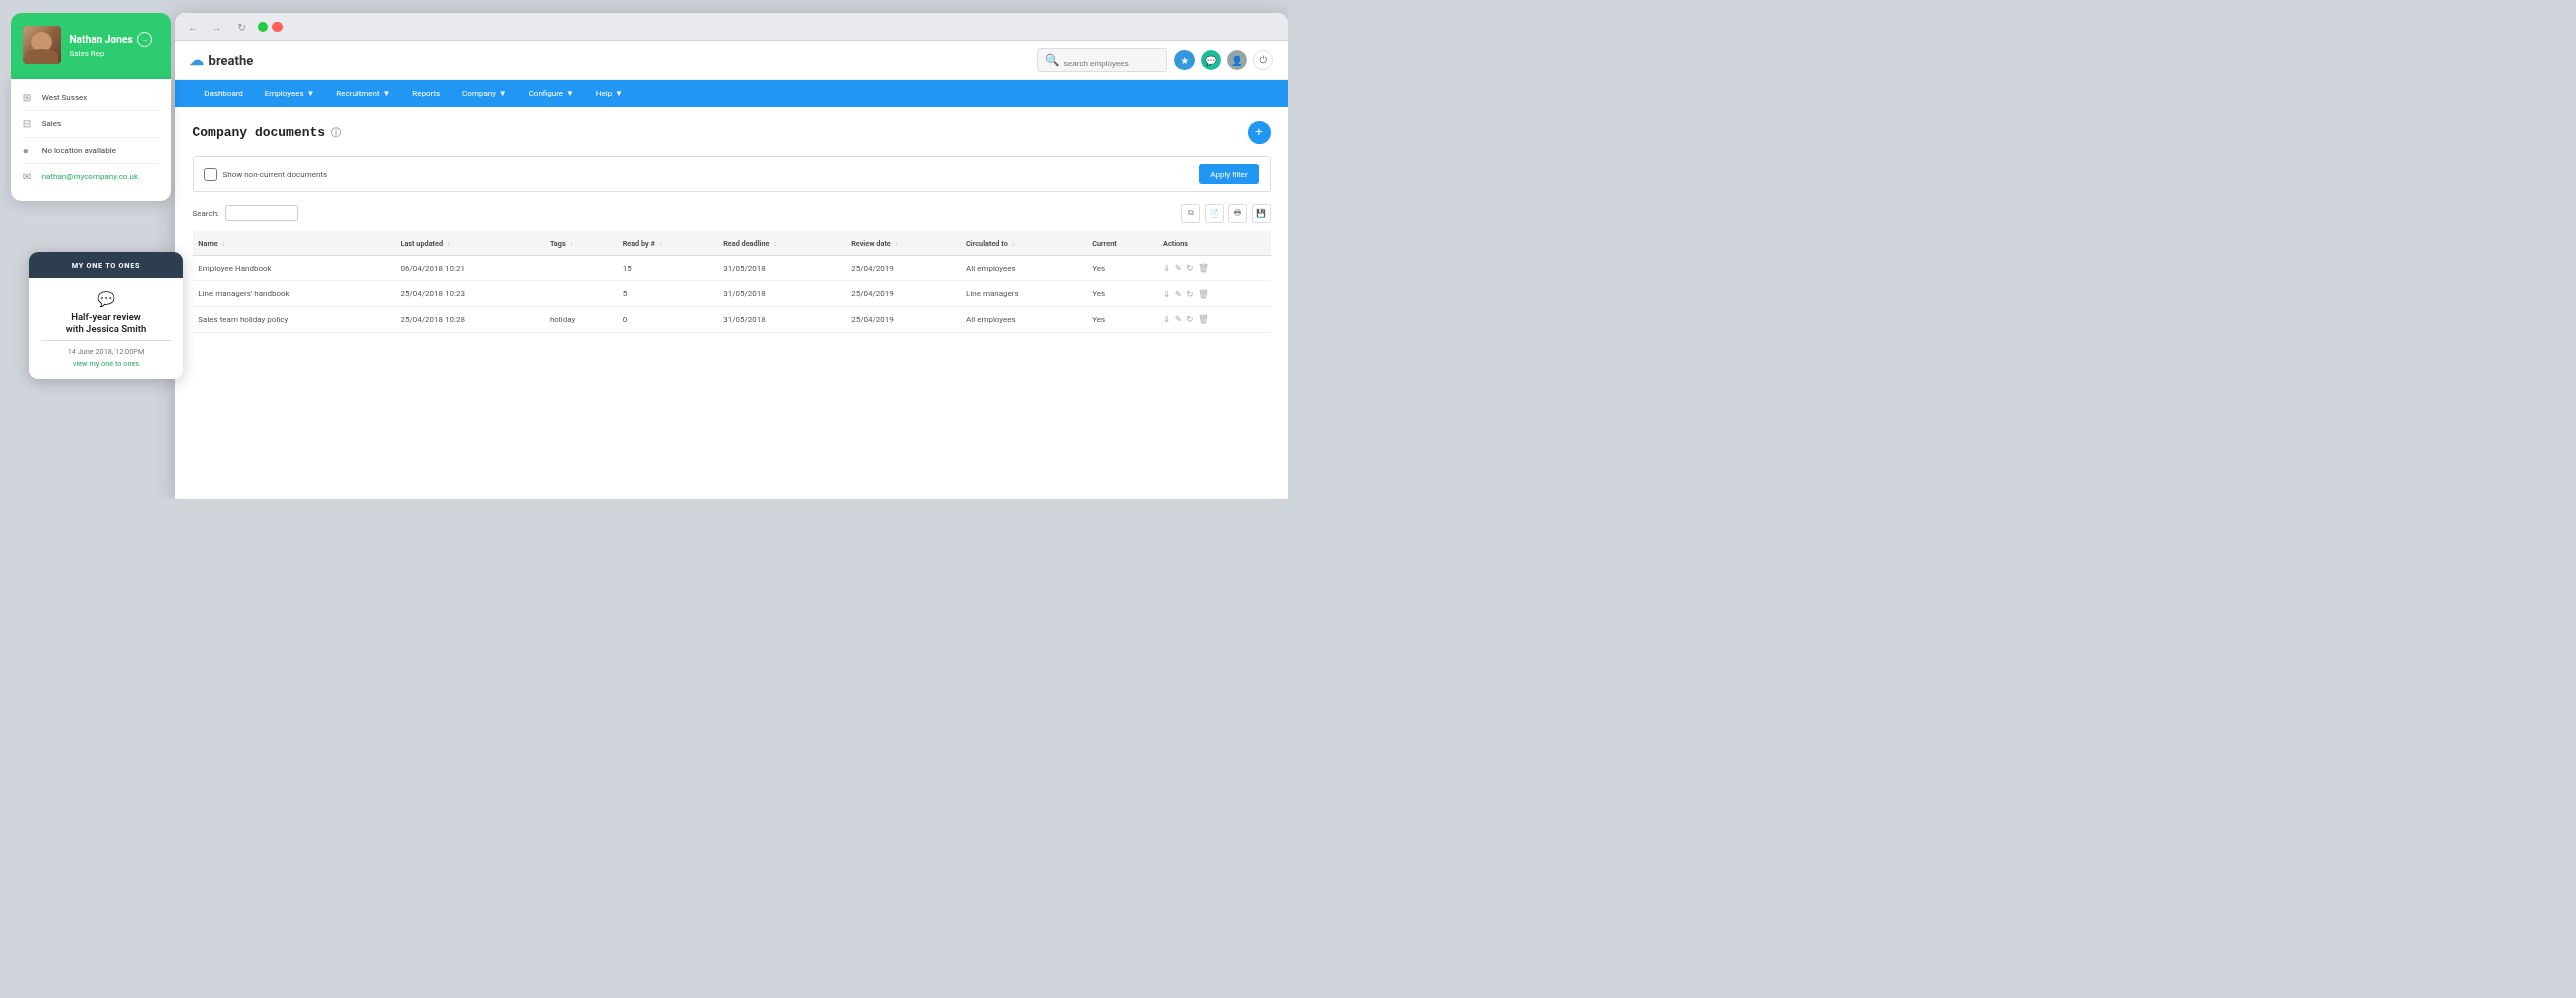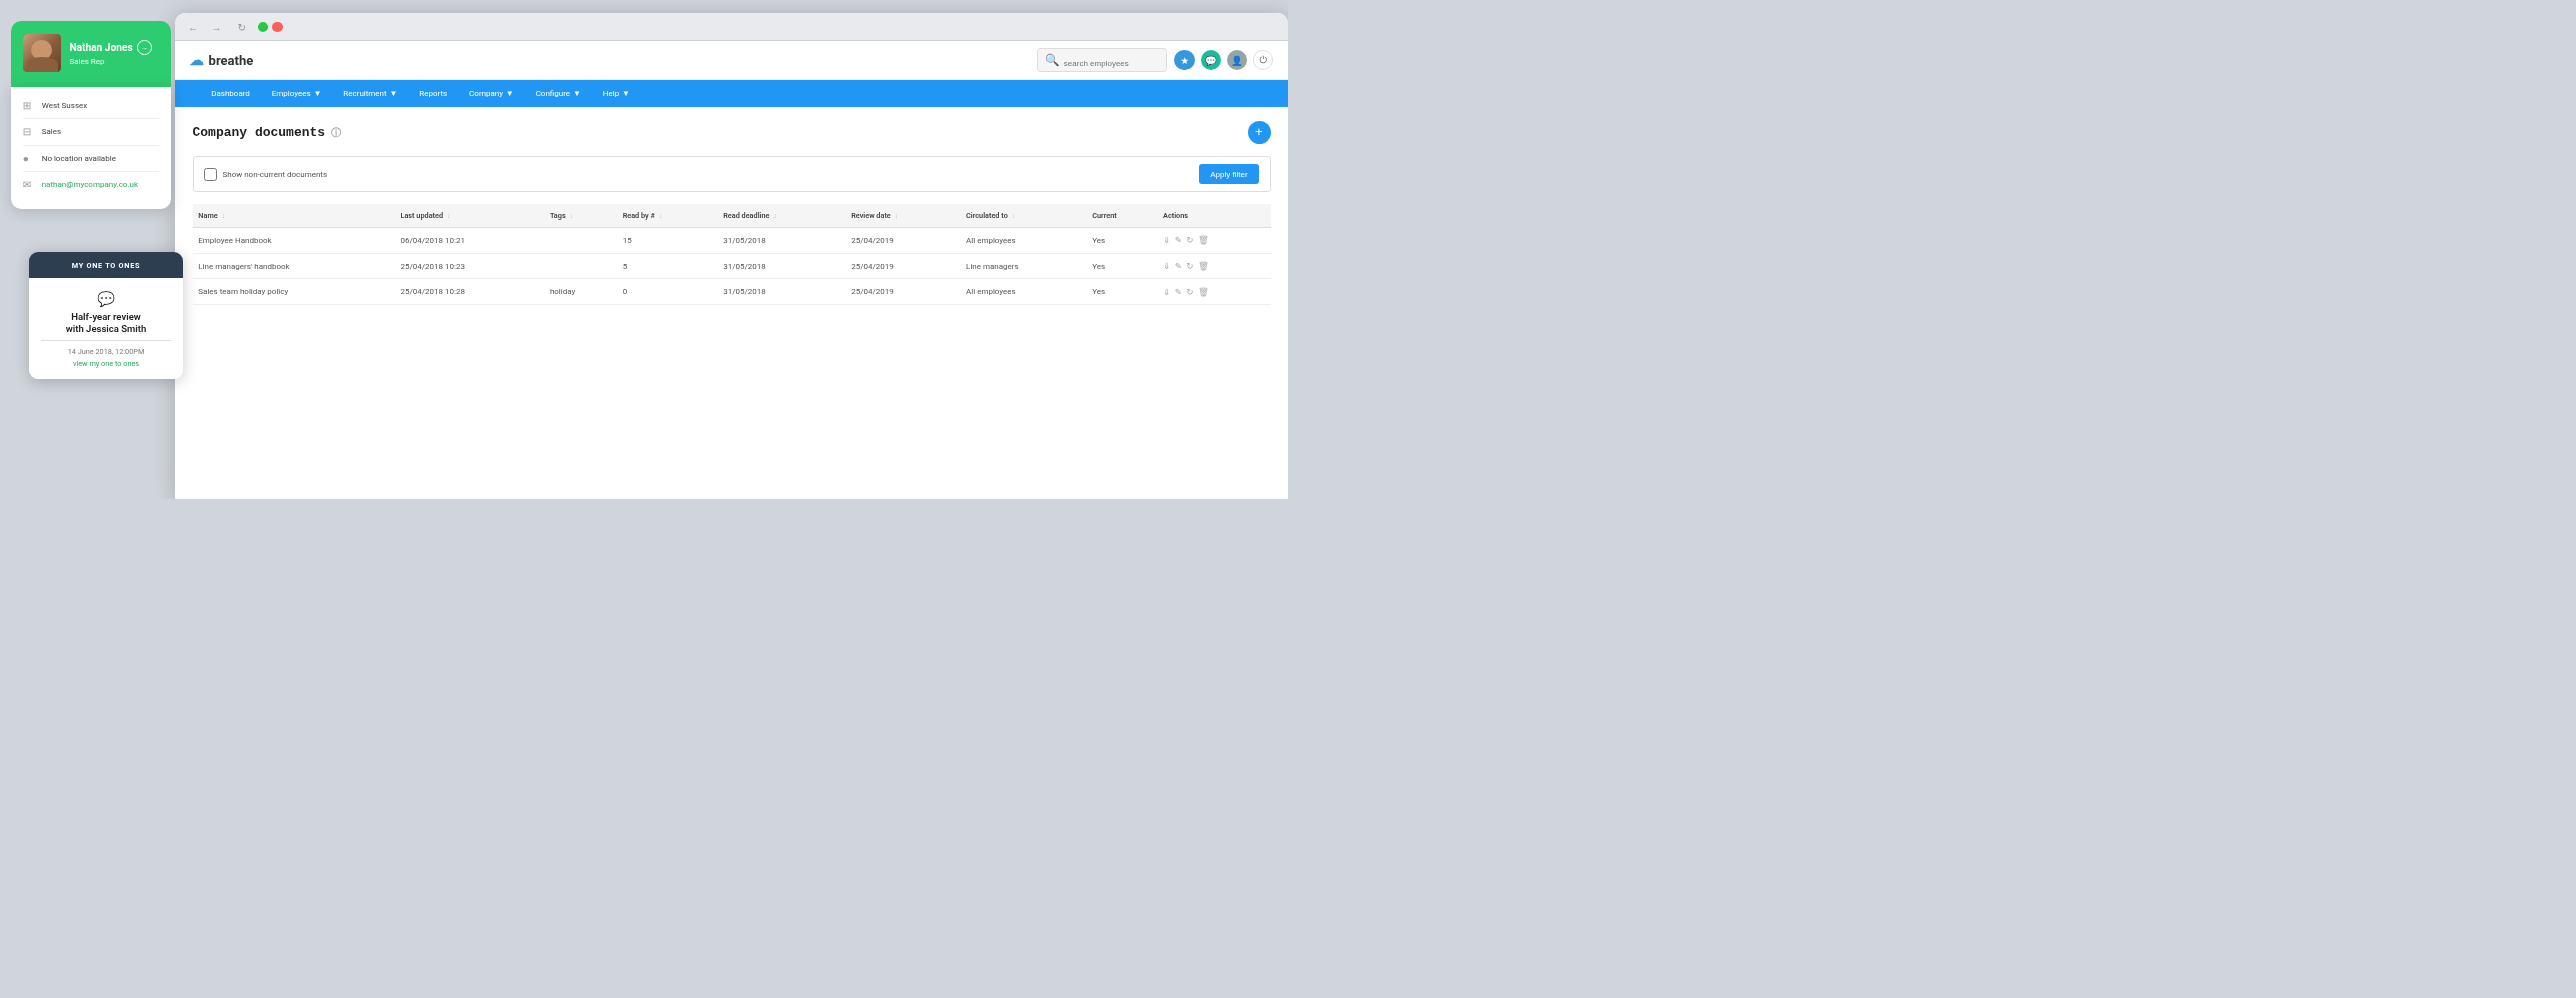--- a/index.html
+++ b/index.html
@@ -14,21 +14,20 @@
 
     
     .left-panel {
       position: absolute;
       left: 11px;
       top: 13px;
       width: 160px;
       border-radius: 10.2px;
       overflow: visible;
       z-index: 10;
-      margin-top: 8px;
     }
 
     .profile-card {
       background: #2ecc71;
       border-radius: 10.2px 10.2px 0 0;
       padding: 13px 11.7px 14.6px 11.7px;
       display: flex;
       align-items: center;
       gap: 8.7px;
     }
@@ -322,21 +321,21 @@
     .icon-btn-teal { background: #1abc9c; color: white; }
     .icon-btn-gray { background: #95a5a6; color: white; }
     .icon-btn-outline { background: white; border: 0.7px solid #ddd; color: #666; }
 
     
     .nav-bar {
       background: #2196f3;
       display: flex;
       align-items: center;
       gap: 1.5px;
-      padding: 0 26px;
+      padding: 0 19px;
     }
 
     .nav-item {
       color: white;
       font-size: 8px;
       padding: 8.7px 10.2px;
       cursor: pointer;
       display: flex;
       align-items: center;
       gap: 2.9px;
@@ -632,20 +631,32 @@
     </div>
 
     <div class="filter-bar">
       <div class="checkbox-area">
         <input type="checkbox" style="">
         <label>Show non-current documents</label>
       </div>
       <button class="apply-filter-btn">Apply filter</button>
     </div>
 
+    <div class="search-row">
+      <div class="table-search">
+        <span>Search:</span>
+        <input type="text" style="">
+      </div>
+      <div class="table-actions">
+        <button class="tbl-act-btn">⧉</button>
+        <button class="tbl-act-btn">📄</button>
+        <button class="tbl-act-btn">🖶</button>
+        <button class="tbl-act-btn">💾</button>
+      </div>
+    </div>
 
     <table>
       <thead>
         <tr>
           <th>
             <span>Name</span>
             <span class="sort-icon">↕</span>
           </th>
           <th>
             <span>Last updated</span>

